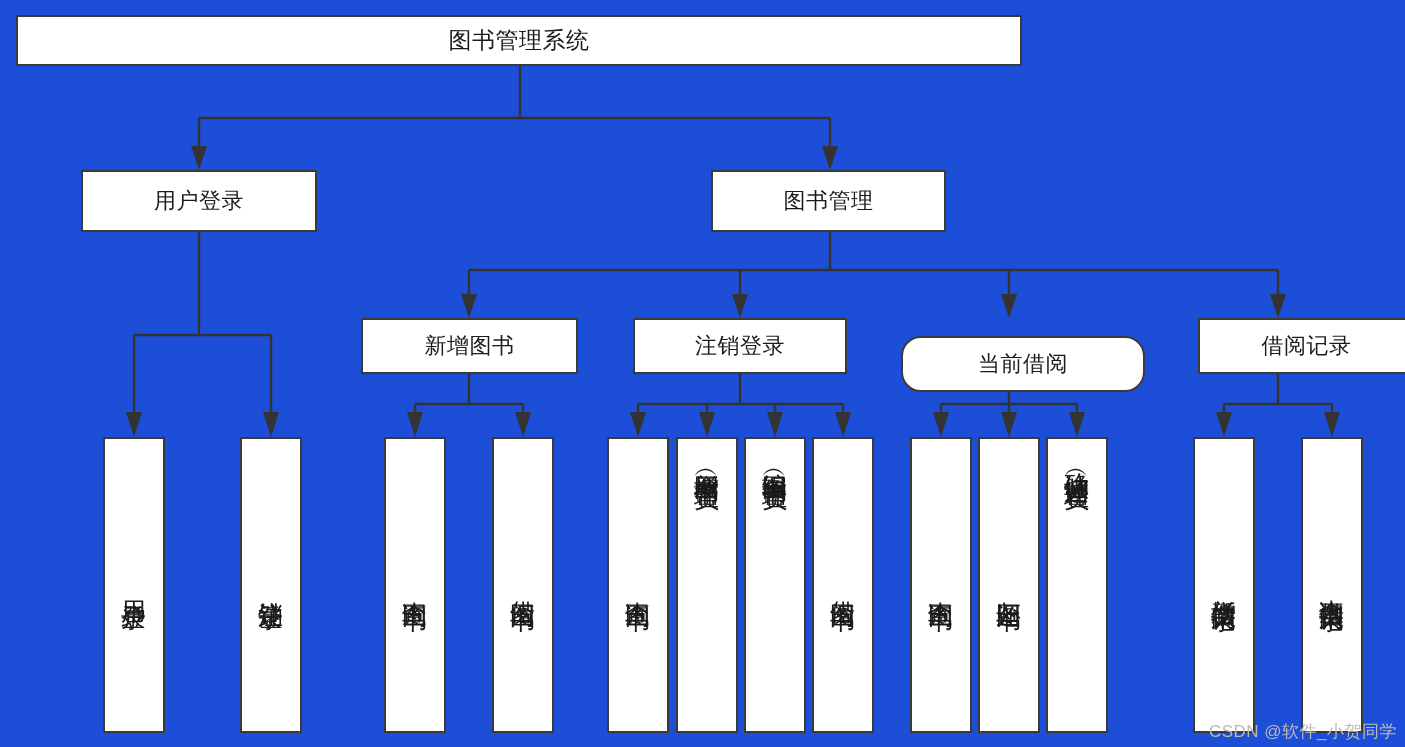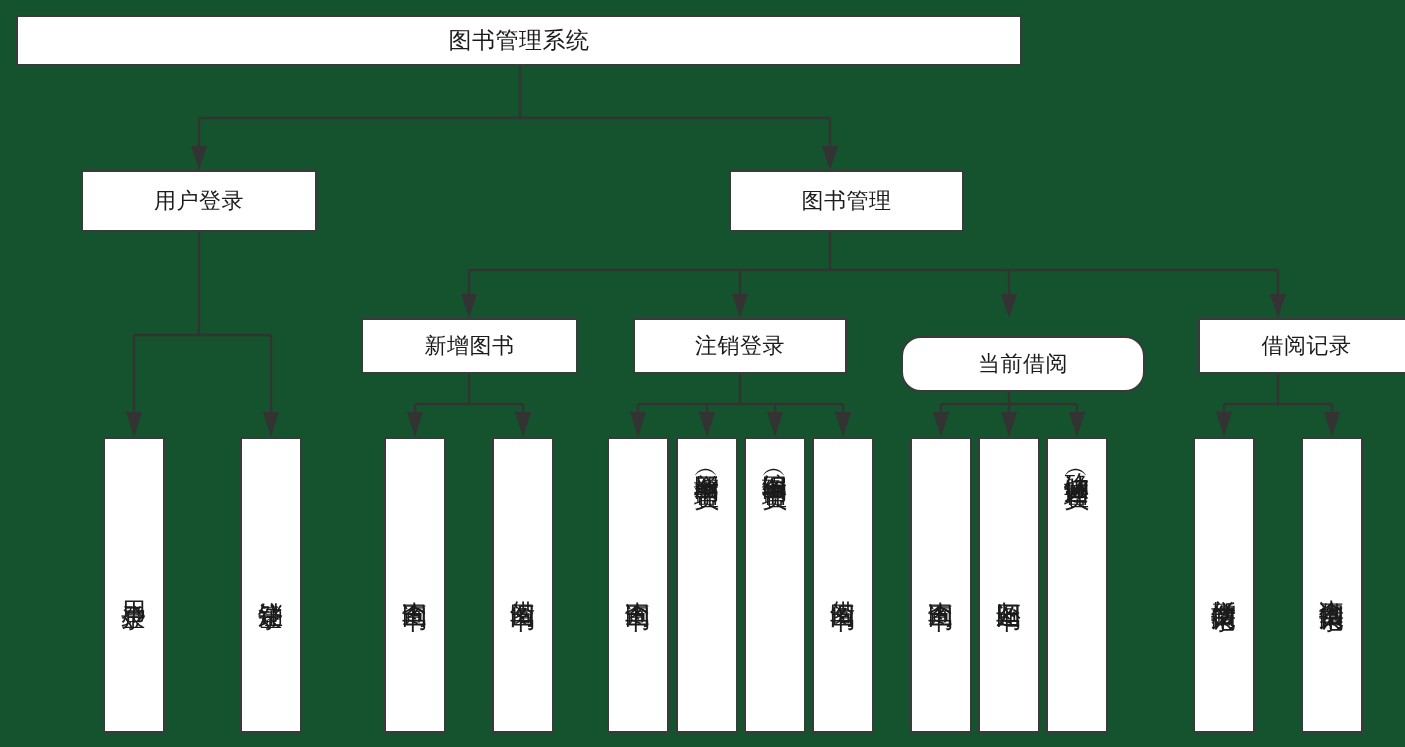--- a/index.html
+++ b/index.html
@@ -7,21 +7,21 @@
     padding: 0;
     background: #ffffff;
   }
   body {
     font-family: "Liberation Sans", "DejaVu Sans", sans-serif;
   }
   #canvas {
     position: relative;
     width: 1405px;
     height: 747px;
-    background: #14532d;
+    background: #1d4ed8;
     overflow: hidden;
   }
   .node {
     position: absolute;
     box-sizing: border-box;
     background: #ffffff;
     border: 2px solid #3a3a3a;
     display: flex;
     align-items: center;
     justify-content: center;
@@ -151,21 +151,21 @@
   </svg>
 
   <div class="node h root" style="left:16px; top:15px; width:1006px; height:51px;">
     <span class="label">图书管理系统</span>
   </div>
 
   <div class="node h" style="left:81px; top:170px; width:236px; height:62px;">
     <span class="label">用户登录</span>
   </div>
 
-  <div class="node h" style="left:729px; top:170px; width:235px; height:62px;">
+  <div class="node h" style="left:711px; top:170px; width:235px; height:62px;">
     <span class="label">图书管理</span>
   </div>
 
   <div class="node h" style="left:361px; top:318px; width:217px; height:56px;">
     <span class="label">新增图书</span>
   </div>
 
   <div class="node h" style="left:633px; top:318px; width:214px; height:56px;">
     <span class="label">注销登录</span>
   </div>
@@ -223,14 +223,15 @@
   </div>
 
   <div class="node v center" style="left:1193px; top:437px; width:62px; height:296px;">
     <span class="label">新增借阅记录</span>
   </div>
 
   <div class="node v center" style="left:1301px; top:437px; width:62px; height:296px;">
     <span class="label">查询借阅记录</span>
   </div>
 
+  <div id="watermark">CSDN @软件_小贺同学</div>
 
 </div>
 
 </body></html>

